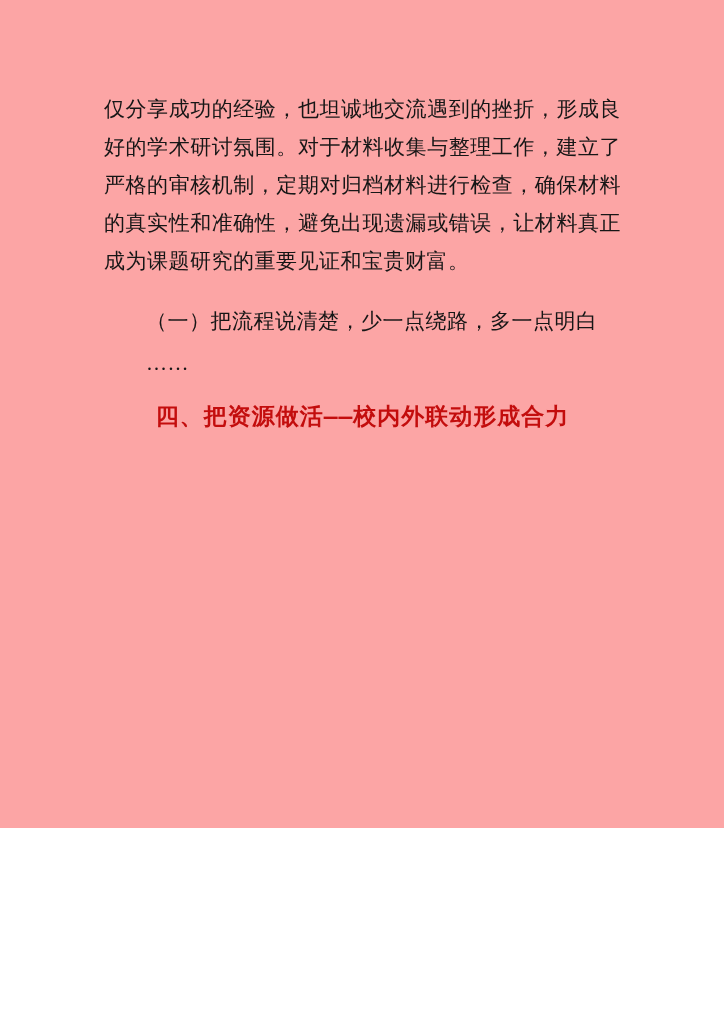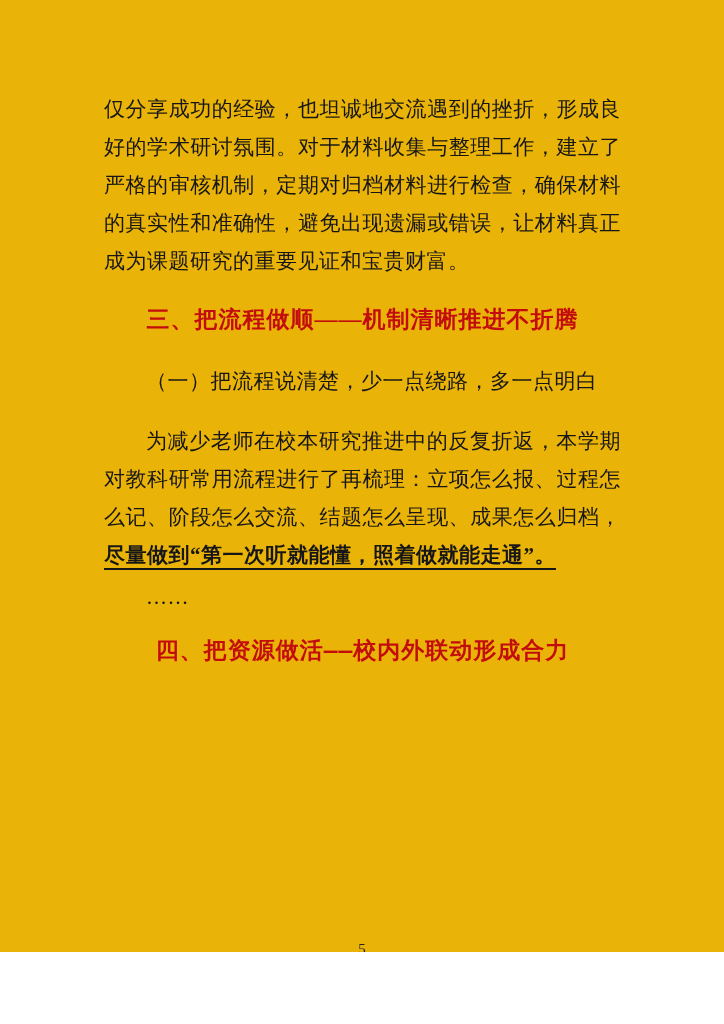--- a/index.html
+++ b/index.html
@@ -3,23 +3,23 @@
 <meta charset="utf-8">
 <style>
   html, body {
     margin: 0;
     padding: 0;
     background: #ffffff;
   }
   .page {
     position: relative;
     width: 724px;
-    height: 952px;
+    height: 828px;
     margin: 0 auto;
-    background: #eab308;
+    background: #fca5a5;
     overflow: hidden;
     font-family: "Liberation Serif", "DejaVu Serif", serif;
     color: #161616;
   }
   .content {
     position: absolute;
     left: 104px;
     right: 103px;
     top: 90px;
   }
@@ -74,25 +74,23 @@
   }
 </style>
 </head>
 <body>
 
 <div class="page">
   <div class="content">
 
     <p class="para">仅分享成功的经验，也坦诚地交流遇到的挫折，形成良好的学术研讨氛围。对于材料收集与整理工作，建立了严格的审核机制，定期对归档材料进行检查，确保材料的真实性和准确性，避免出现遗漏或错误，让材料真正成为课题研究的重要见证和宝贵财富。</p>
 
-    <h2 class="section-heading heading-3">三、把流程做顺——机制清晰推进不折腾</h2>
 
     <p class="sub-heading">（一）把流程说清楚，少一点绕路，多一点明白</p>
 
-    <p class="para indent para-p2"><span>为减少老师在校本研究推进中的反复折返，本学期对教科研常用流程进行了再梳理：立项怎么报、过程怎么记、阶段怎么交流、结题怎么呈现、成果怎么归档，</span><span class="emph">尽量做到“第一次听就能懂，照着做就能走通”。</span></p>
 
 
     <p class="para indent para-ellipsis">……</p>
 
     <h2 class="section-heading heading-4">四、把资源做活——校内外联动形成合力</h2>
 
 
   </div>
 
   <div class="page-number">5</div>

